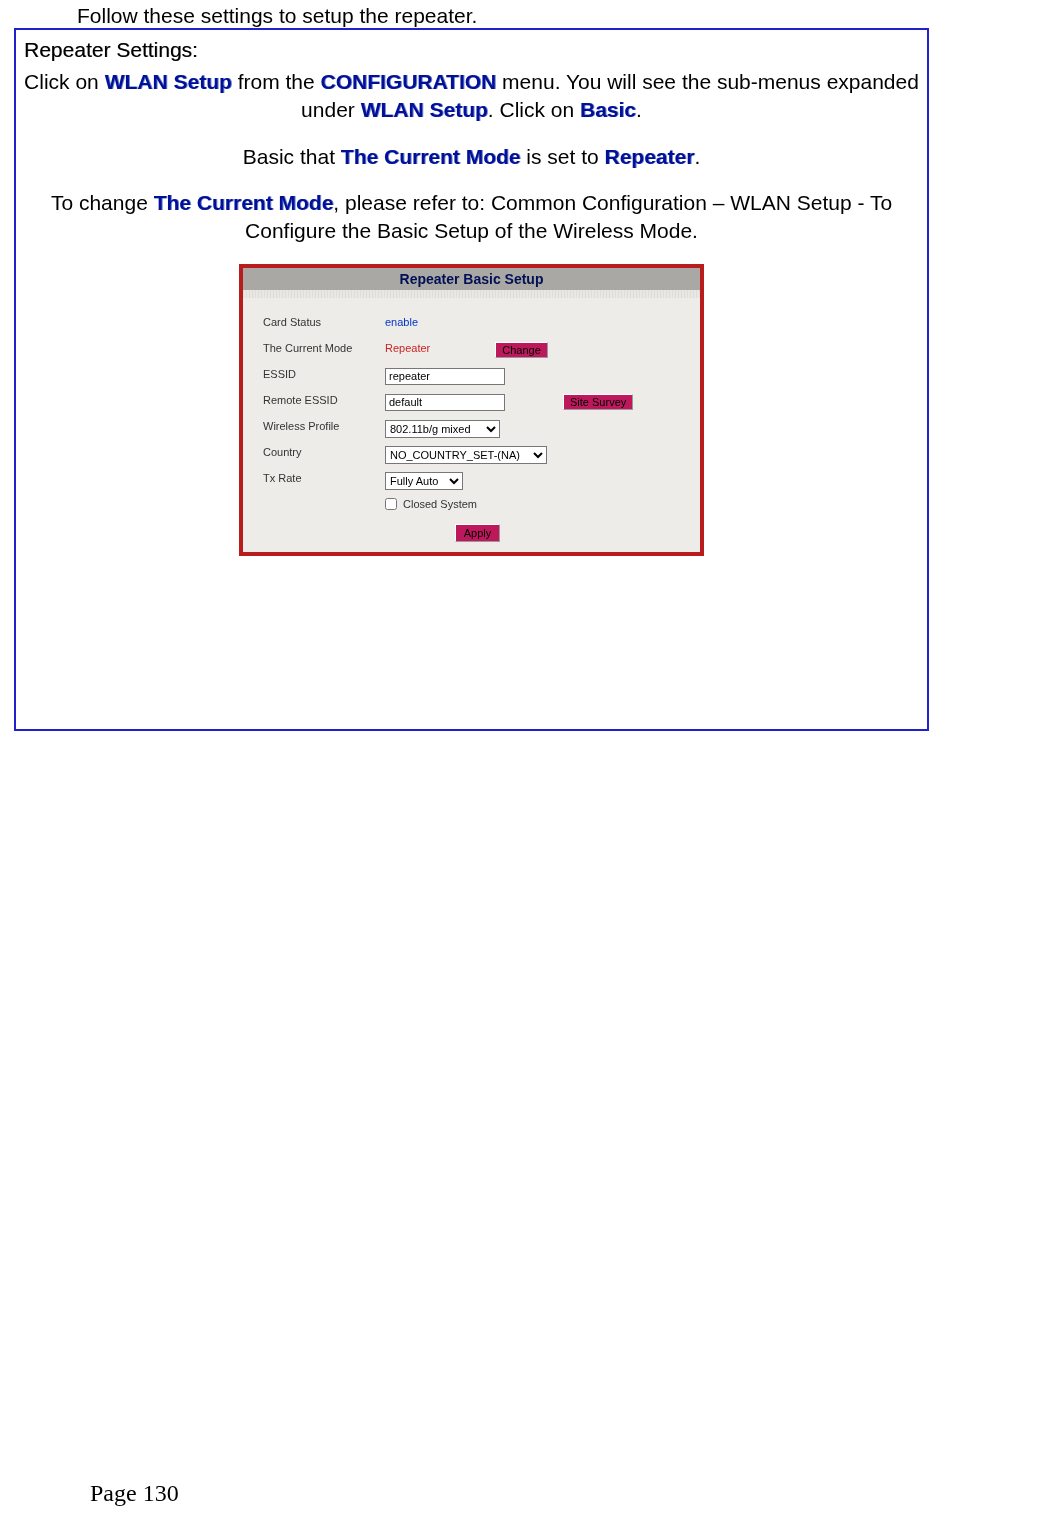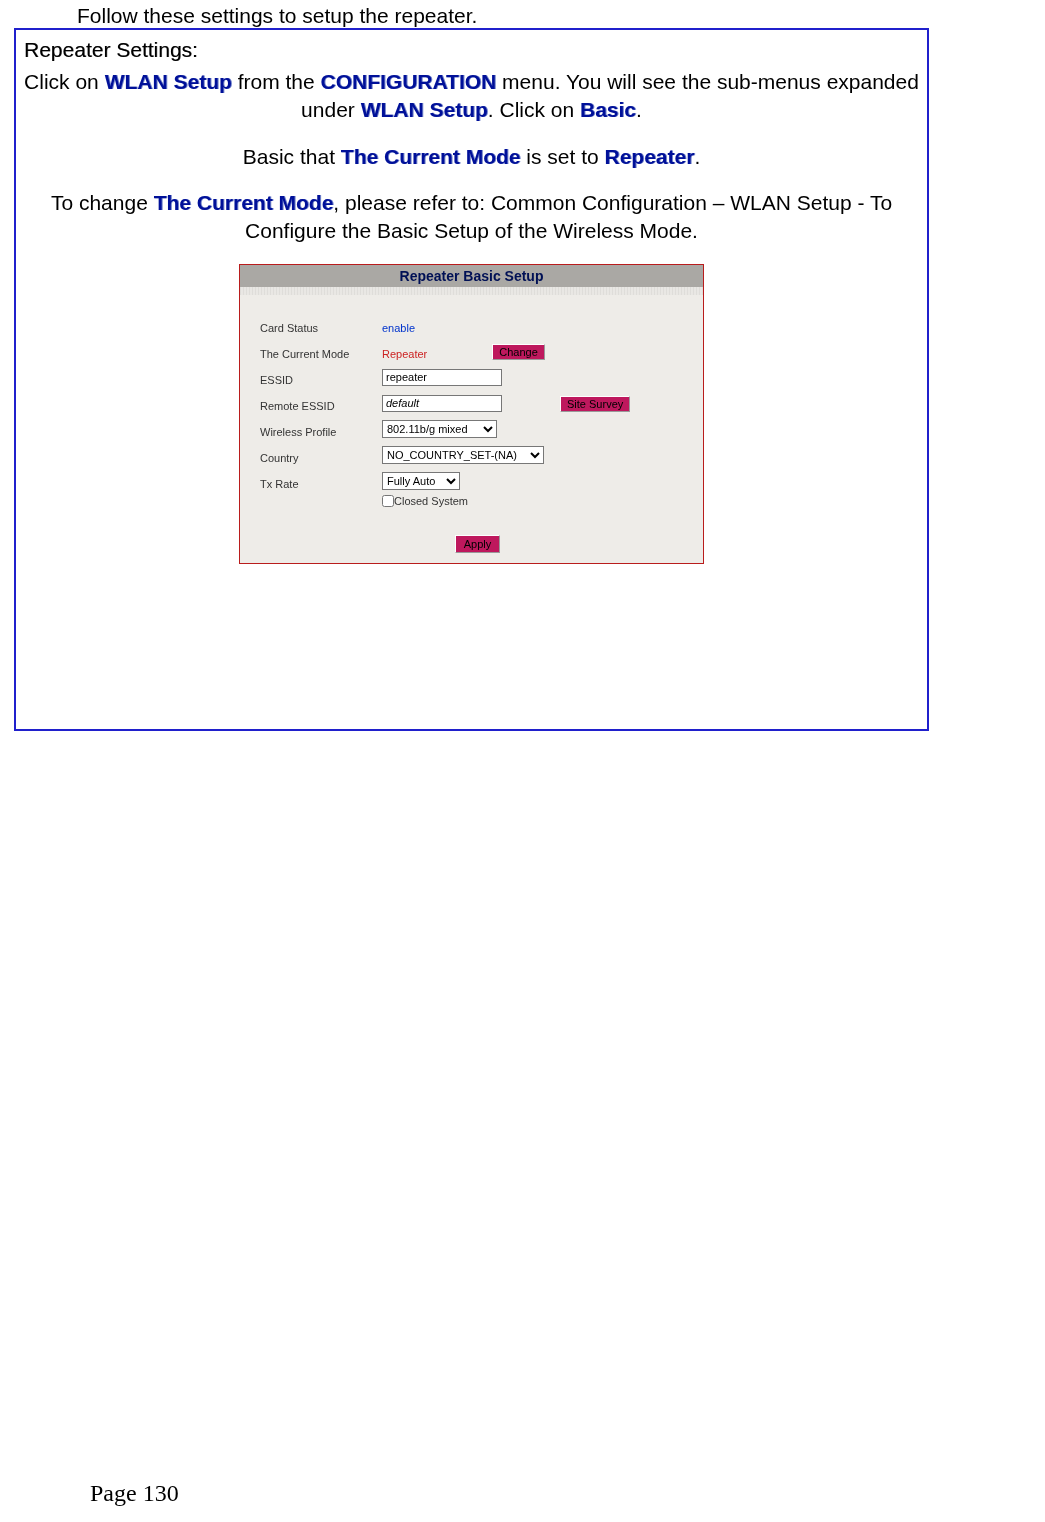--- a/index.html
+++ b/index.html
@@ -44,21 +44,21 @@
     }
     .bold-blue {
       color: #001099;
       font-weight: bold;
       text-shadow: 1px 0 0 #7788cc;
     }
     .setup-panel {
       width: 465px;
       margin: 0 auto;
       background: #eeece8;
-      border: 1px solid #b91c1c;
+      border: 4px solid #b91c1c;
     }
     .panel-title {
       background: #aaa8a4;
       color: #001055;
       font-weight: bold;
       text-align: center;
       font-size: 14px;
       padding: 3px 0;
       font-family: Arial, sans-serif;
     }
@@ -68,21 +68,21 @@
       opacity: 0.15;
     }
     .panel-body {
       padding: 18px 8px 10px 20px;
       font-family: Verdana, sans-serif;
       font-size: 11px;
       color: #333;
     }
     .form-row {
       display: flex;
-      align-items: flex-end;
+      align-items: flex-start;
       margin-bottom: 5px;
       min-height: 21px;
     }
     .form-label {
       width: 122px;
       font-size: 11px;
       color: #333;
       flex-shrink: 0;
     }
     .form-value {
@@ -146,22 +146,22 @@
     }
     .sitesurvey-wrap {
       margin-left: 58px;
     }
     .closed-row {
       padding-left: 122px;
       font-family: Arial, sans-serif;
       font-size: 11px;
       display: flex;
       align-items: flex-start;
-      gap: 0;
-      margin-bottom: 20px;
+      gap: 6px;
+      margin-bottom: 6px;
     }
   </style>
 </head>
 <body>
 
 <div class="top-instruction">Follow these settings to setup the repeater.</div>
 
 <div class="bordered-box">
   <div class="heading">Repeater Settings:</div>
 
@@ -195,21 +195,21 @@
         </div>
       </div>
 
       <div class="form-row">
         <div class="form-label">ESSID</div>
         <input class="txt-input" style="width: 120px;" value="repeater">
       </div>
 
       <div class="form-row">
         <div class="form-label">Remote ESSID</div>
-        <input class="txt-input" style="width: 120px; font-style: italic;" value="default">
+        <input class="txt-input" style="width: 120px;" value="default">
         <div class="sitesurvey-wrap">
           <button class="btn">Site Survey</button>
         </div>
       </div>
 
 
       <div class="form-row">
         <div class="form-label">Wireless Profile</div>
         <select class="sel" style="width:115px">
           <option>802.11b/g mixed</option>

